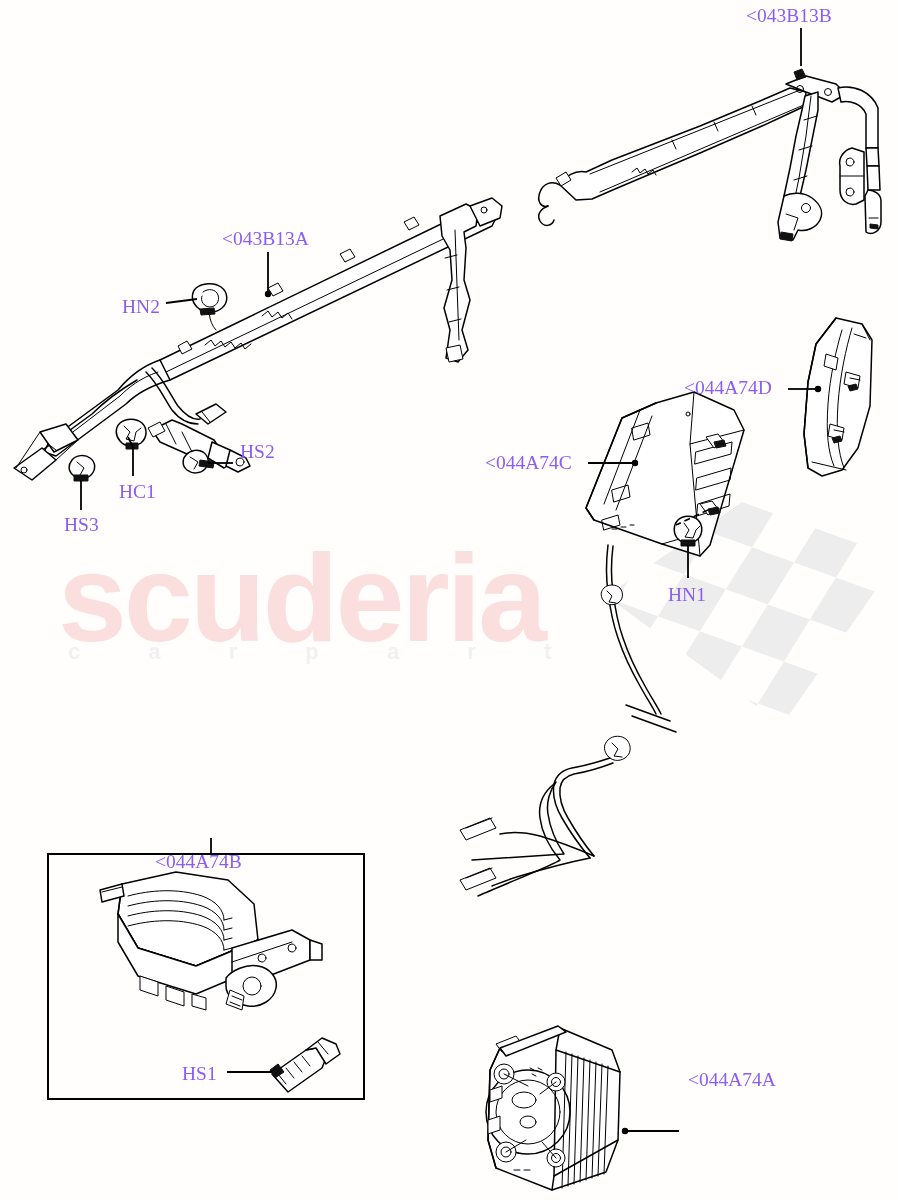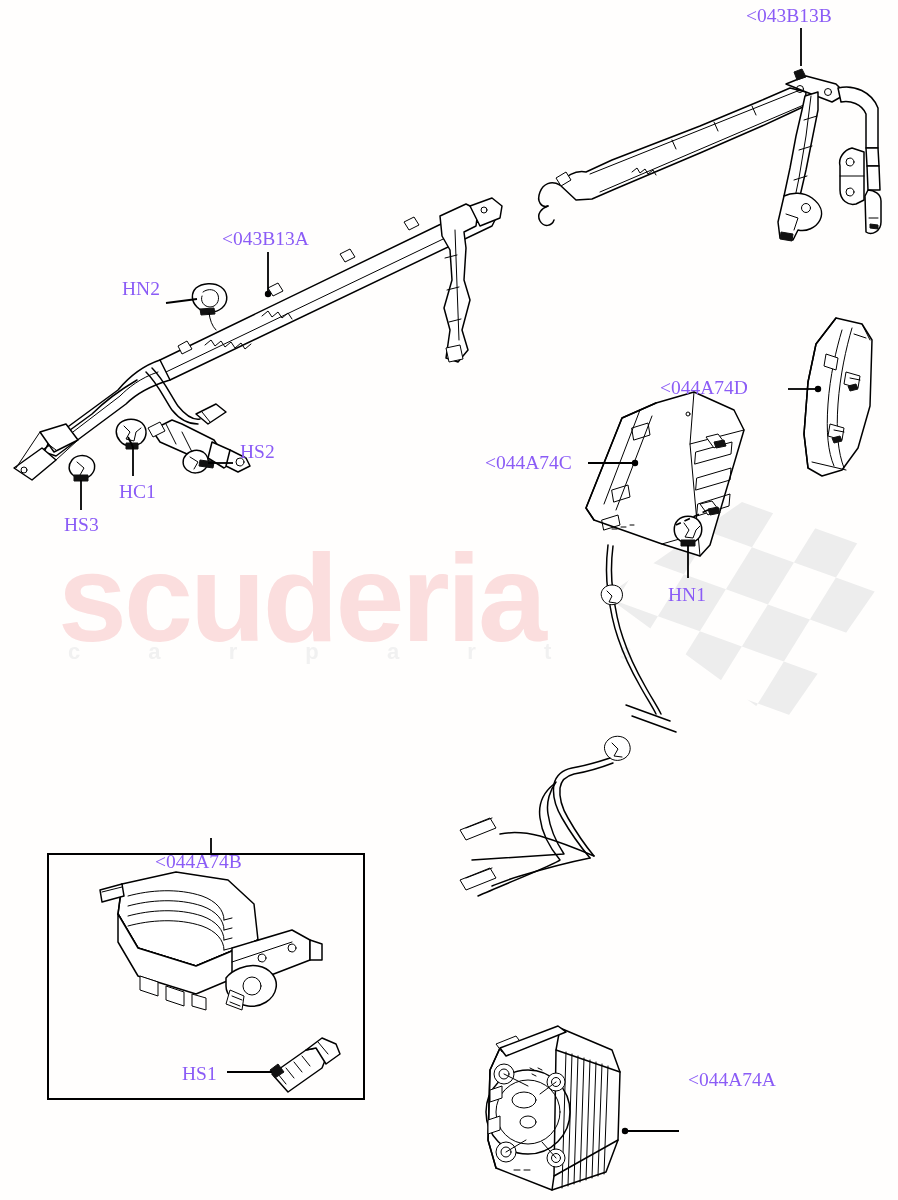--- a/index.html
+++ b/index.html
@@ -413,24 +413,24 @@
 
       <path class="leader" d="M679,1131 L625,1131"></path>
       <circle class="dot" cx="625" cy="1131" r="3.2"></circle>
     </g>
   </svg>
 
   <div class="inset"></div>
 
   <div class="lbl" style="left:746px;top:6px;">&lt;043B13B</div>
   <div class="lbl" style="left:222px;top:229px;">&lt;043B13A</div>
-  <div class="lbl" style="left:122px;top:279px;">HN2</div>
+  <div class="lbl" style="left:122px;top:297px;">HN2</div>
   <div class="lbl" style="left:119px;top:482px;">HC1</div>
   <div class="lbl" style="left:240px;top:442px;">HS2</div>
   <div class="lbl" style="left:64px;top:515px;">HS3</div>
-  <div class="lbl" style="left:660px;top:378px;">&lt;044A74D</div>
+  <div class="lbl" style="left:684px;top:378px;">&lt;044A74D</div>
   <div class="lbl" style="left:485px;top:453px;">&lt;044A74C</div>
   <div class="lbl" style="left:668px;top:585px;">HN1</div>
   <div class="lbl" style="left:155px;top:852px;">&lt;044A74B</div>
   <div class="lbl" style="left:182px;top:1064px;">HS1</div>
   <div class="lbl" style="left:688px;top:1070px;">&lt;044A74A</div>
 
 </div>
 
 </body></html>

